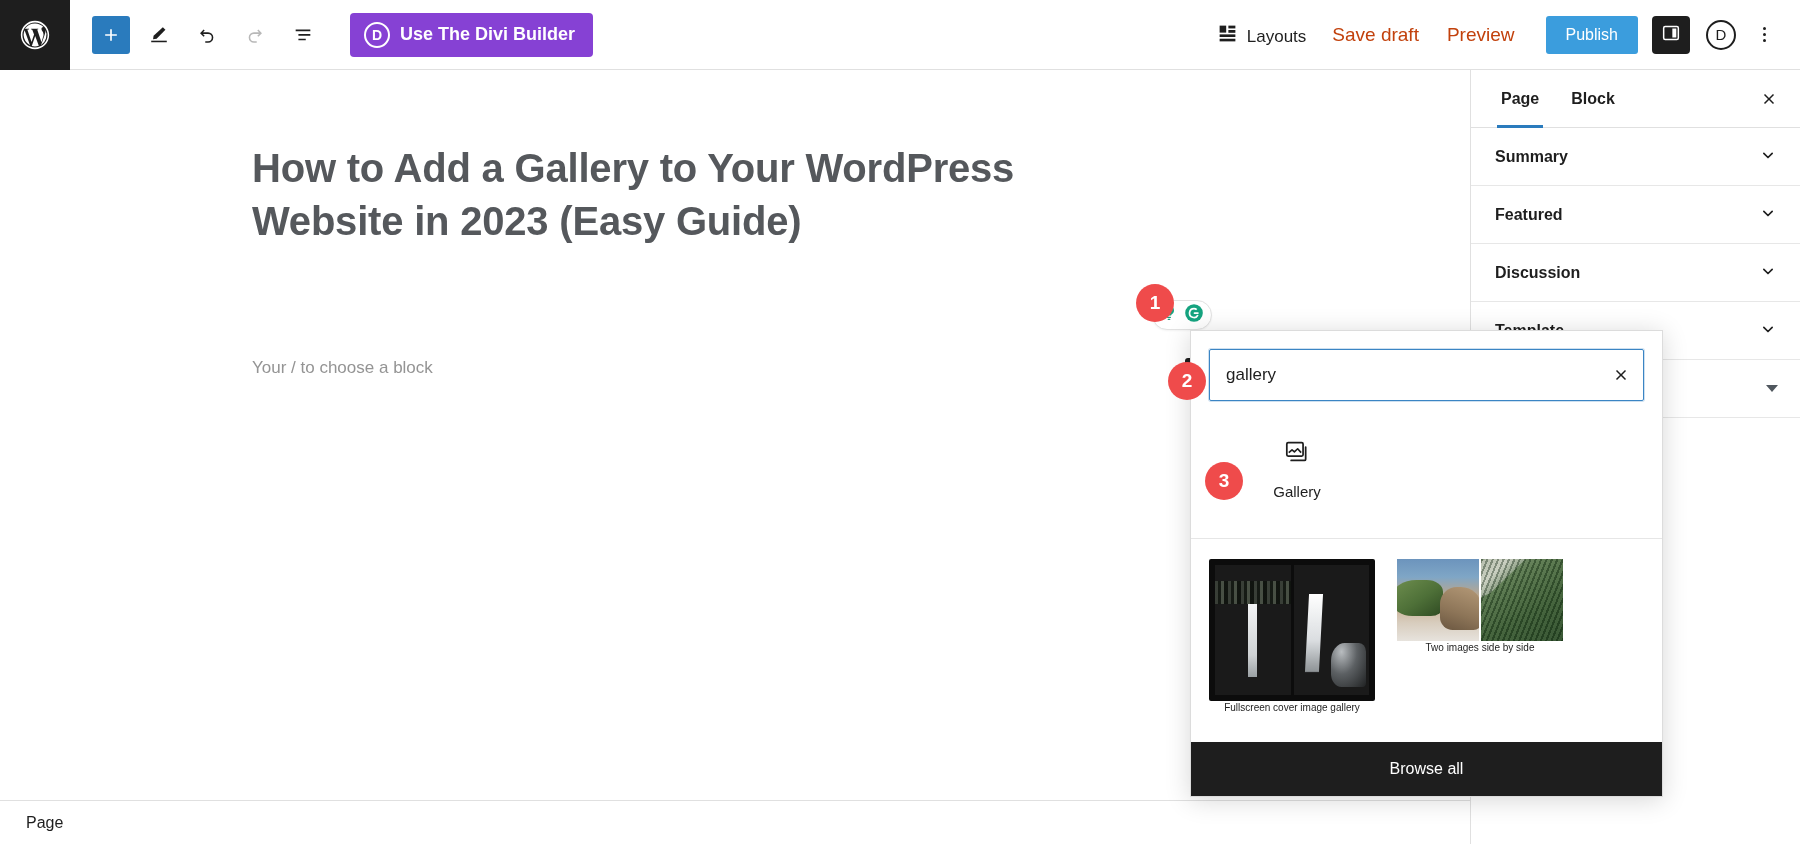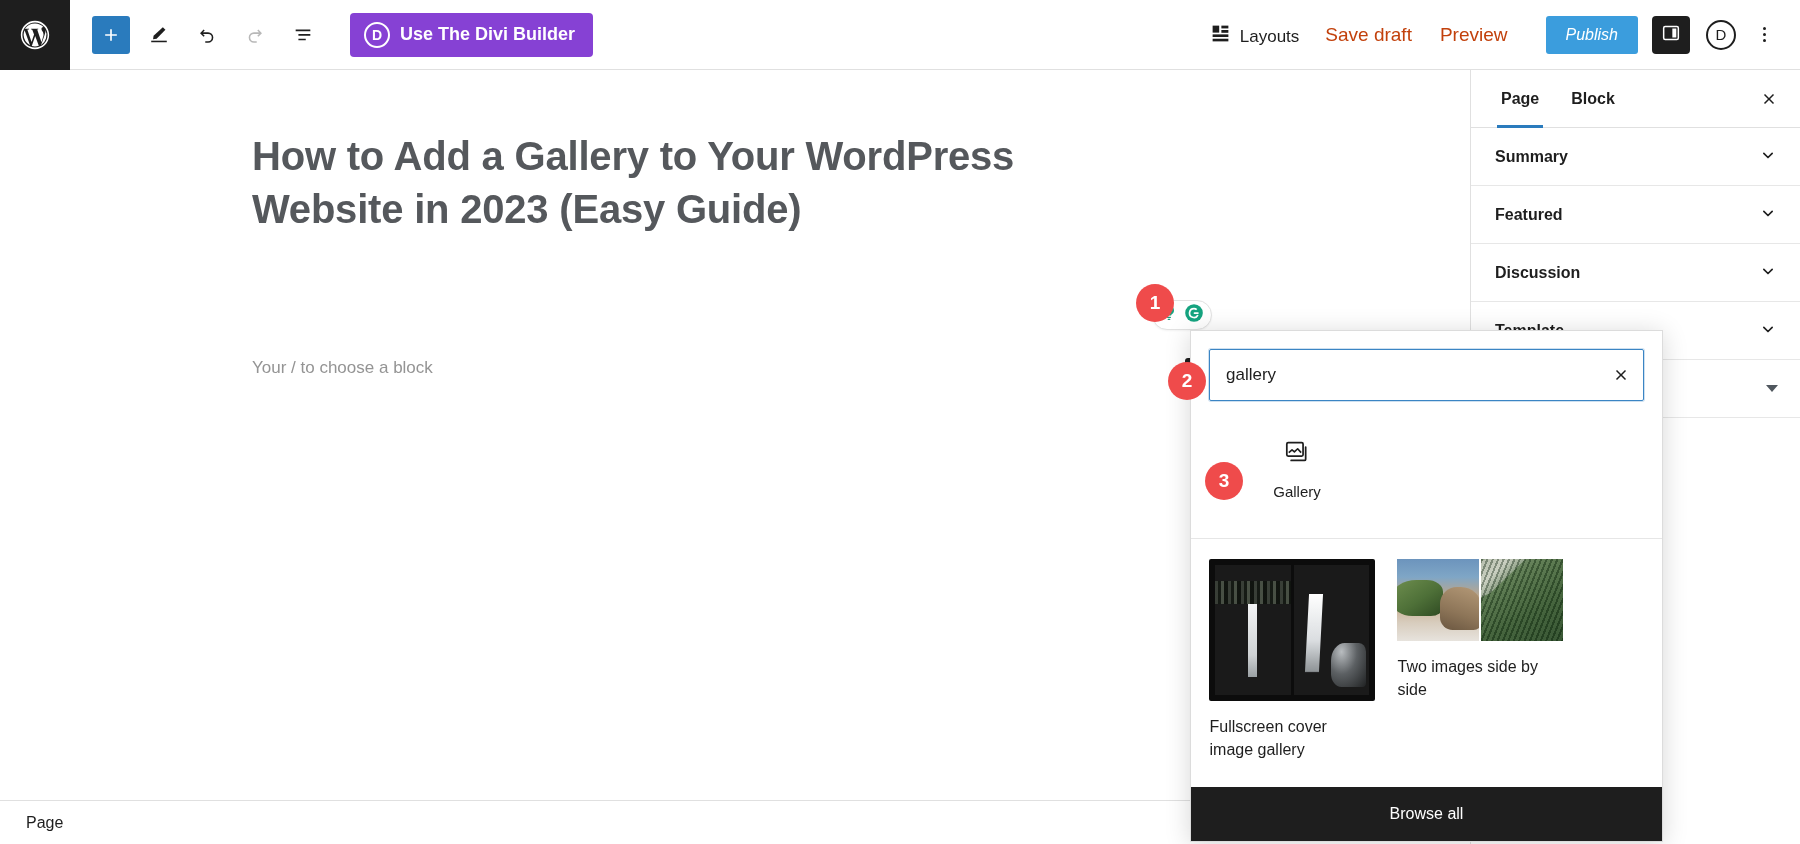--- a/index.html
+++ b/index.html
@@ -128,24 +128,23 @@
     white-space: nowrap;
   }
 
   .publish-btn {
     background: #3b9ddd;
     color: #ffffff;
     font-size: 16px;
     border: none;
     border-radius: 3px;
     padding: 10px 20px;
-    margin-left: 24px;
+    margin-left: 17px;
     cursor: pointer;
     white-space: nowrap;
-    font-style: italic;
   }
 
   .settings-toggle {
     width: 38px; height: 38px;
     background: #1e1e1e;
     border-radius: 4px;
     margin-left: 14px;
     display: flex; align-items: center; justify-content: center;
     cursor: pointer;
     border: none;
@@ -184,21 +183,21 @@
     position: absolute;
     top: 70px; left: 0;
     width: 1470px;
     height: 774px;
     background: #ffffff;
   }
 
   .post-title {
     position: absolute;
     left: 252px;
-    top: 60px;
+    top: 72px;
     width: 900px;
     font-size: 40px;
     line-height: 1.32;
     font-weight: 700;
     color: #55585c;
     letter-spacing: -0.2px;
   }
 
   .block-placeholder {
     position: absolute;
@@ -411,22 +410,21 @@
     gap: 22px;
     align-items: flex-start;
   }
   .pattern {
     cursor: pointer;
     display: flex;
     flex-direction: column;
     align-items: center;
   }
   .pattern .p-label {
-    margin-top: 14px;
-    font-size: 16px;
+    font-size: 10px;
     color: #1e1e1e;
     line-height: 1.45;
     max-width: 165px;
   }
 
   
   .thumb-cover {
     width: 166px;
     height: 142px;
     background: #0c0c0c;

